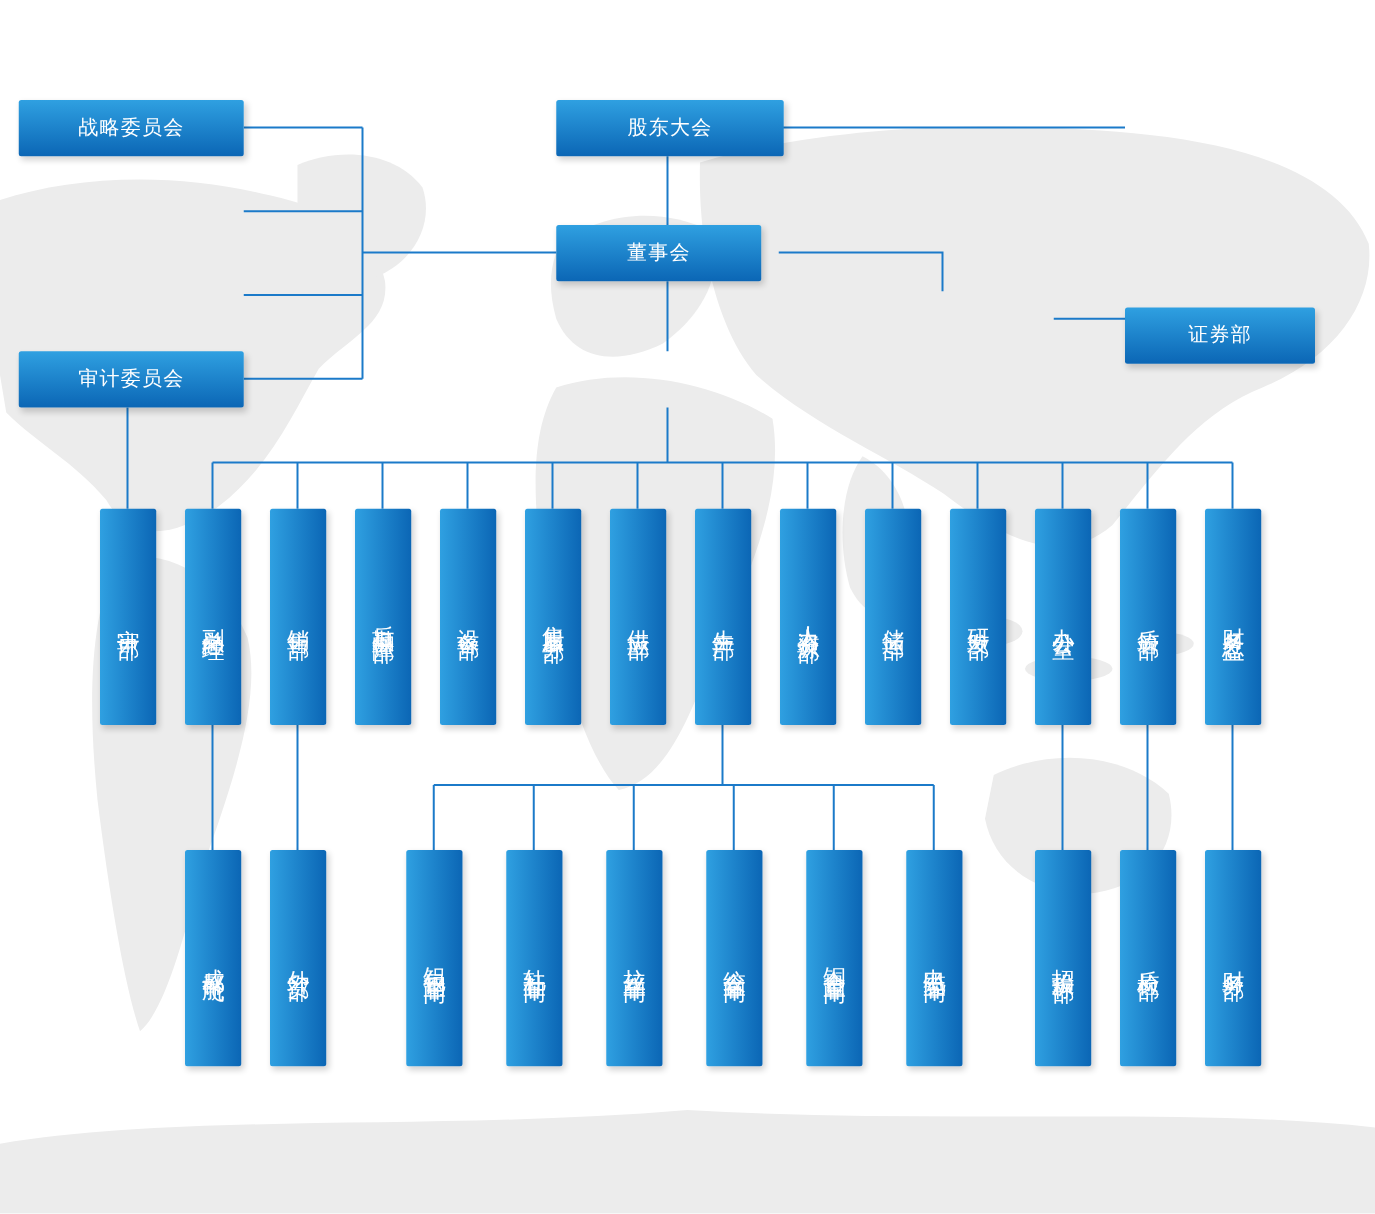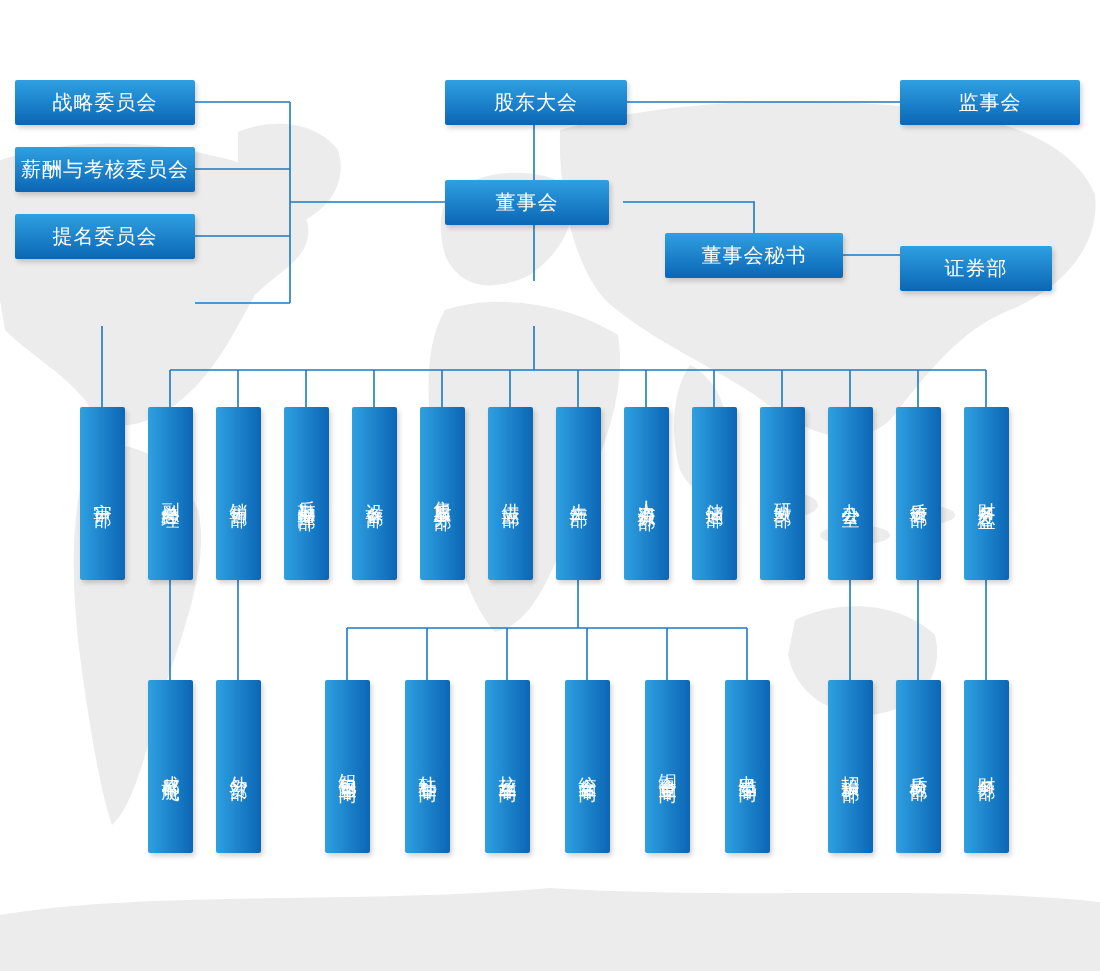--- a/index.html
+++ b/index.html
@@ -21,21 +21,21 @@
   .node {
     position:absolute;
     display:flex; align-items:center; justify-content:center;
     color:var(--box-text,#ffffff);
     box-shadow:2px 3px 5px rgba(0,0,0,0.18);
     border-radius:2px;
     z-index:2;
     white-space:nowrap;
   }
   .hbox {
-    height:45px; font-size:20px; letter-spacing:1px;
+    height:45px; font-size:16px; letter-spacing:1px;
     background:linear-gradient(180deg, var(--box-gradient-start,#2fa0e1) 0%, var(--box-gradient-end,#0b66b5) 100%);
   }
   .vbox {
     width:45px; height:173px; font-size:18px; letter-spacing:3px;
     writing-mode:vertical-rl; text-orientation:upright;
     background:linear-gradient(90deg, var(--box-gradient-start,#2fa0e1) 0%, var(--box-gradient-end,#0b66b5) 100%);
   }
 </style>
 </head>
 <body>
@@ -95,27 +95,24 @@
     <line x1="667" y1="628" x2="667" y2="680"></line>
     <line x1="747" y1="628" x2="747" y2="680"></line>
     <line x1="170" y1="580" x2="170" y2="680"></line>
     <line x1="238" y1="580" x2="238" y2="680"></line>
     <line x1="850" y1="580" x2="850" y2="680"></line>
     <line x1="918" y1="580" x2="918" y2="680"></line>
     <line x1="986" y1="580" x2="986" y2="680"></line>
   </svg>
 
   <div class="node hbox" style="left:15px;top:80px;width:180px">战略委员会</div>
-  <div class="node hbox" style="left:15px;top:147px;width:180px">薪酬与考核委员会</div>
-  <div class="node hbox" style="left:15px;top:214px;width:180px">提名委员会</div>
+  <div class="node hbox" style="left:15px;top:281px;width:180px">审计委员会</div>
 
   <div class="node hbox" style="left:445px;top:80px;width:182px">股东大会</div>
-  <div class="node hbox" style="left:900px;top:80px;width:180px">监事会</div>
   <div class="node hbox" style="left:445px;top:180px;width:164px">董事会</div>
-  <div class="node hbox" style="left:665px;top:233px;width:178px">董事会秘书</div>
   <div class="node hbox" style="left:900px;top:246px;width:152px">证券部</div>
 
   <div class="node vbox" style="left:80px;top:407px">审计部</div>
   <div class="node vbox" style="left:148px;top:407px">副总经理</div>
   <div class="node vbox" style="left:216px;top:407px">销售部</div>
   <div class="node vbox" style="left:284px;top:407px">后勤保障部</div>
   <div class="node vbox" style="left:352px;top:407px">设备部</div>
   <div class="node vbox" style="left:420px;top:407px">售后服务部</div>
   <div class="node vbox" style="left:488px;top:407px">供应部</div>
   <div class="node vbox" style="left:556px;top:407px">生产部</div>

